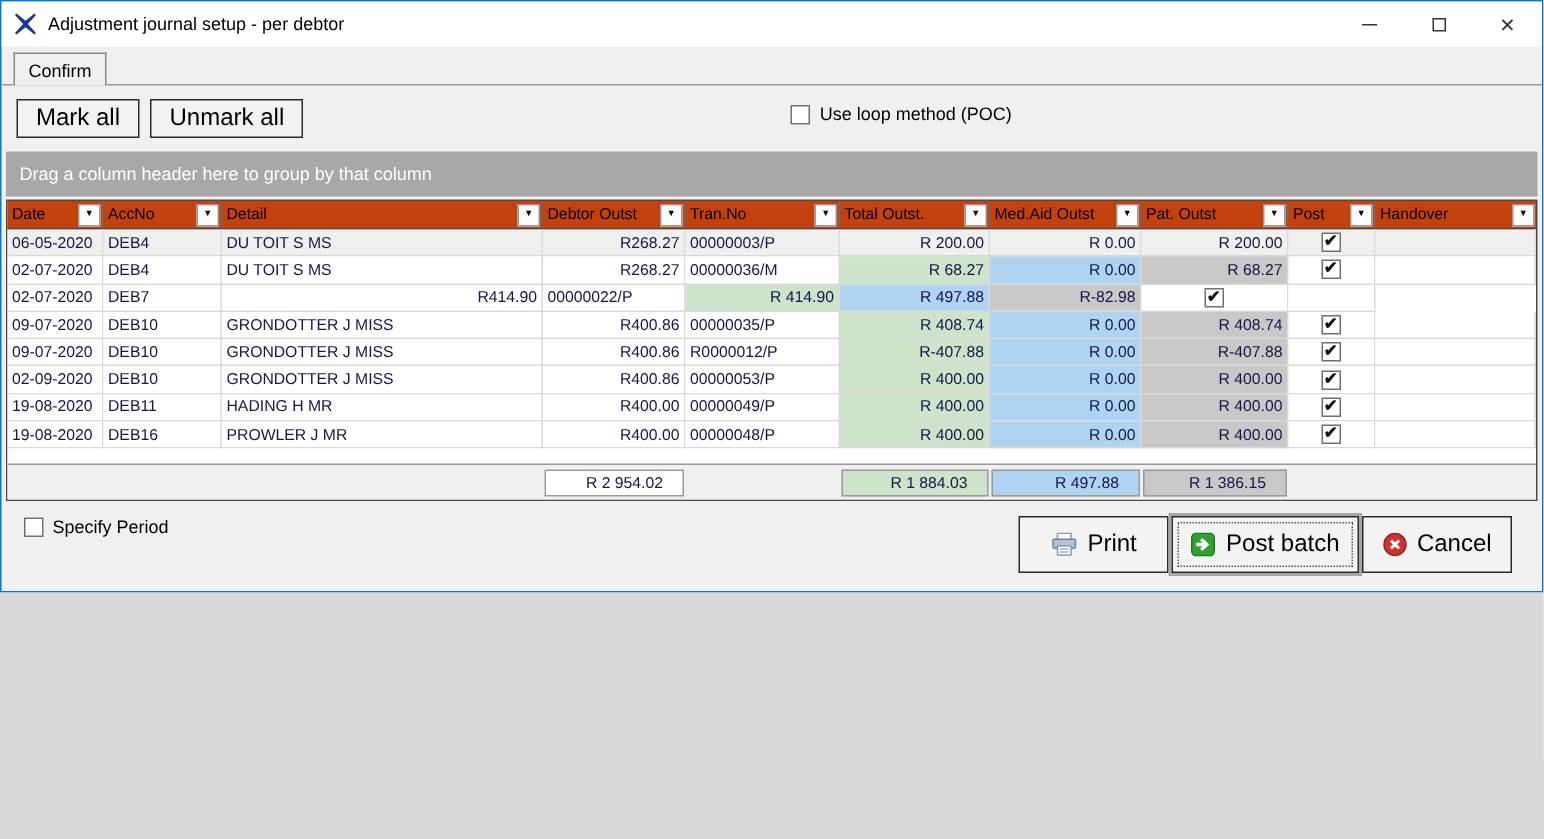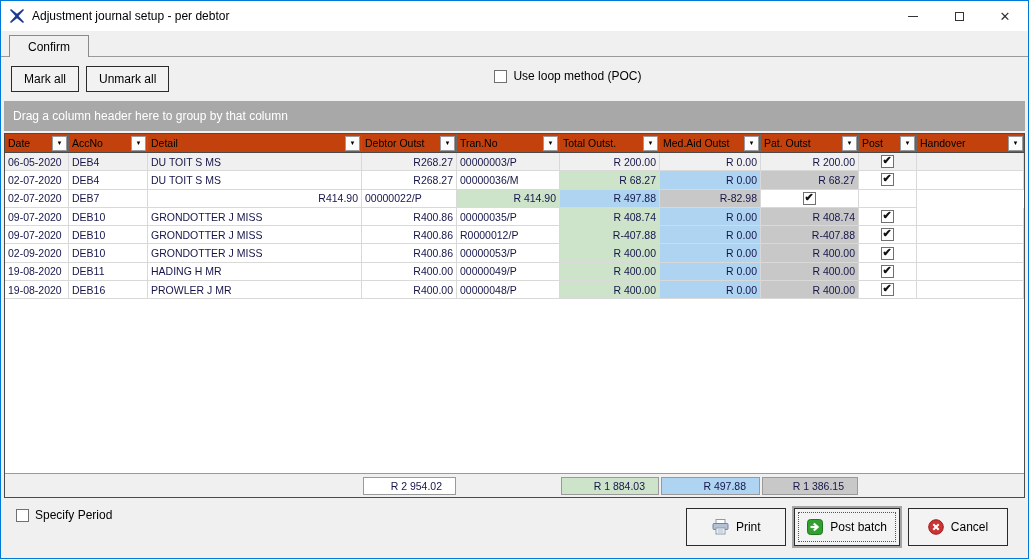--- a/index.html
+++ b/index.html
@@ -1,41 +1,41 @@
 <!DOCTYPE html>
 <html style="--accent-border: #0078d7; --green-cell: #cde3ca; --blue-cell: #aed4f2; --gray-cell: #c8c8c8; --focused-row: #f0f0f0; --group-bar: #a8a8a8;"><head>
 <meta charset="utf-8">
 <style>
   html,body { margin:0; padding:0; background:#d8d8d8; }
   * { box-sizing:border-box; }
   .window {
-    width:1029px; height:559px;
+    width:1029px; height:395px;
     border:1px solid var(--accent-border,#0078d7);
     background:#f0f0f0;
     font-family:"Liberation Sans", sans-serif;
     display:flex; flex-direction:column;
     position:relative; overflow:hidden;
   }
   
   .titlebar { flex:0 0 30px; background:#ffffff; display:flex; align-items:center; padding-left:8px; }
   .app-icon { width:16px; height:16px; display:inline-flex; }
   .title { font-size:12px; color:#000; margin-left:7px; }
   .win-controls { margin-left:auto; display:flex; height:100%; }
   .win-btn { width:46px; display:flex; align-items:center; justify-content:center; cursor:default; }
   .glyph-min { width:10px; height:1px; background:#333; display:block; }
   .glyph-max { width:9px; height:9px; border:1px solid #333; display:block; }
   .glyph-close { font-size:13px; color:#333; line-height:1; }
   
   .tabstrip { flex:0 0 26px; position:relative; padding-left:8px; }
   .tabstrip::after { content:""; position:absolute; left:0; right:0; bottom:0; border-bottom:1px solid #9a9a9a; }
-  .tab { position:absolute; bottom:0; left:8px; z-index:1; height:22px; padding:4px 18px 0;
+  .tab { position:absolute; bottom:0; left:8px; z-index:1; height:22px; padding:4px 9px 0;
          background:#f0f0f0; border:1px solid #8a8a8a; border-bottom:none; font-size:12px; color:#000; }
   
   .toolbar { flex:0 0 44px; display:flex; align-items:flex-start; padding:9px 10px 0; }
-  .btn { font-family:inherit; font-size:12px; color:#000; background:#f2f2f2; border:1px solid #2b2b2b;
+  .btn { font-family:inherit; font-size:16px; color:#000; background:#f2f2f2; border:1px solid #2b2b2b;
          height:26px; padding:0 12px; margin-right:7px; cursor:default; }
   .chk { display:inline-flex; align-items:center; gap:6px; font-size:12px; color:#000; }
   .chk-loop { margin-left:318px; margin-top:3px; }
   .checkbox { width:13px; height:13px; border:1px solid #707070; background:#fff; display:inline-block; position:relative; flex:0 0 13px; }
   .checkbox.checked::after { content:"✔"; position:absolute; top:-2px; left:0.5px; font-size:11px; font-weight:bold; color:#111; }
   
   .gridwrap { flex:1 1 auto; margin:0 3px; display:flex; flex-direction:column; min-height:0;
               --cols:64px 79px 214px 95px 103px 100px 101px 98px 58px 1fr; }
   .groupbar { flex:0 0 30px; background:var(--group-bar,#a8a8a8); color:#fff; font-size:12px;
               display:flex; align-items:center; padding-left:9px; }
@@ -63,21 +63,21 @@
   .grid-footer { flex:0 0 24px; display:grid; grid-template-columns:var(--cols); align-items:center;
                  background:#f0f0f0; border-top:1px solid #9a9a9a; }
   .fbox { height:18px; border:1px solid #9a9a9a; margin:0 1px; padding:0 13px; font-size:10.5px; color:#15154a;
           display:flex; align-items:center; justify-content:flex-end; }
   .f-white { background:#fff; }
   .f-green { background:var(--green-cell,#cde3ca); }
   .f-blue  { background:var(--blue-cell,#aed4f2); }
   .f-gray  { background:var(--gray-cell,#c8c8c8); }
   
   .bottombar { flex:0 0 60px; display:flex; align-items:flex-start; padding:10px 20px 0 15px; }
-  .actions { margin-left:auto; display:flex; gap:8px; }
+  .actions { margin-left:auto; display:flex; gap:2px; }
   .btn.action { min-width:100px; height:38px; margin:0; display:flex; align-items:center; justify-content:center;
                 gap:7px; background:#f3f3f3; border:1px solid #2b2b2b; }
   .btn.default { position:relative; box-shadow:0 0 0 2px #a6a6a6; }
   .btn.default::after { content:""; position:absolute; inset:3px; border:1px dotted #555; pointer-events:none; }
   .icon { display:inline-flex; }
 </style>
 </head>
 <body>
 
 <div class="window">

